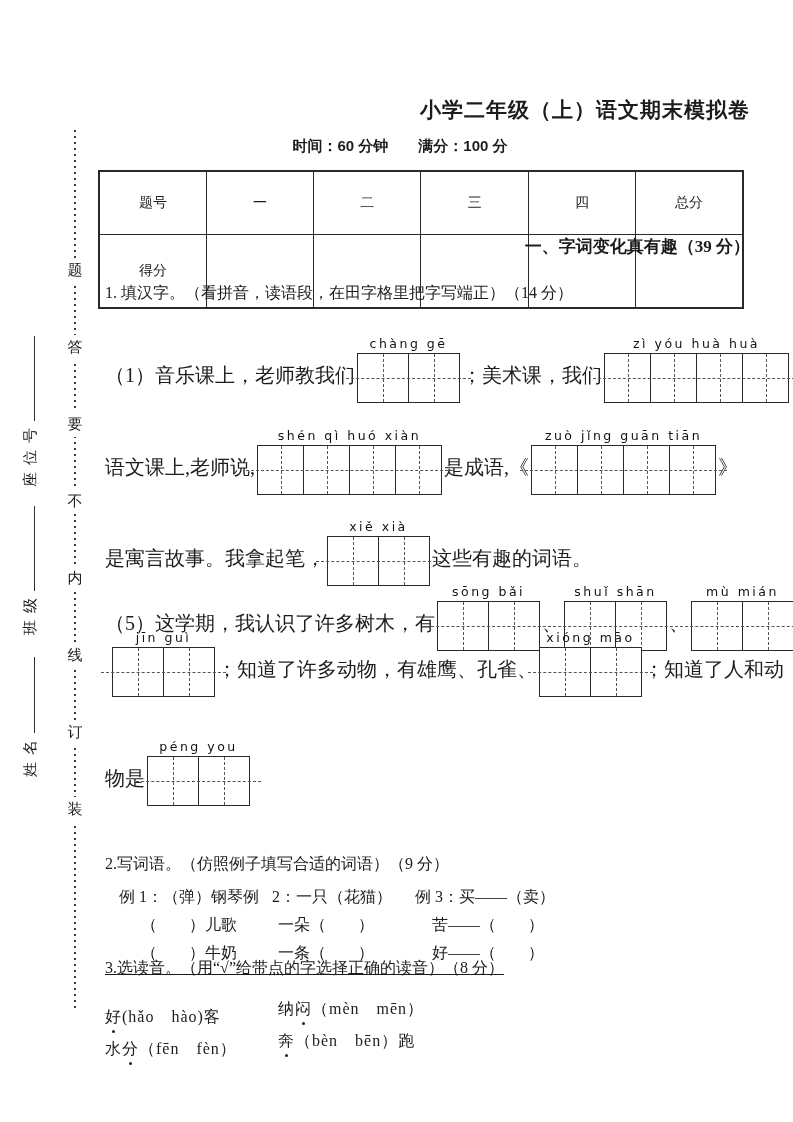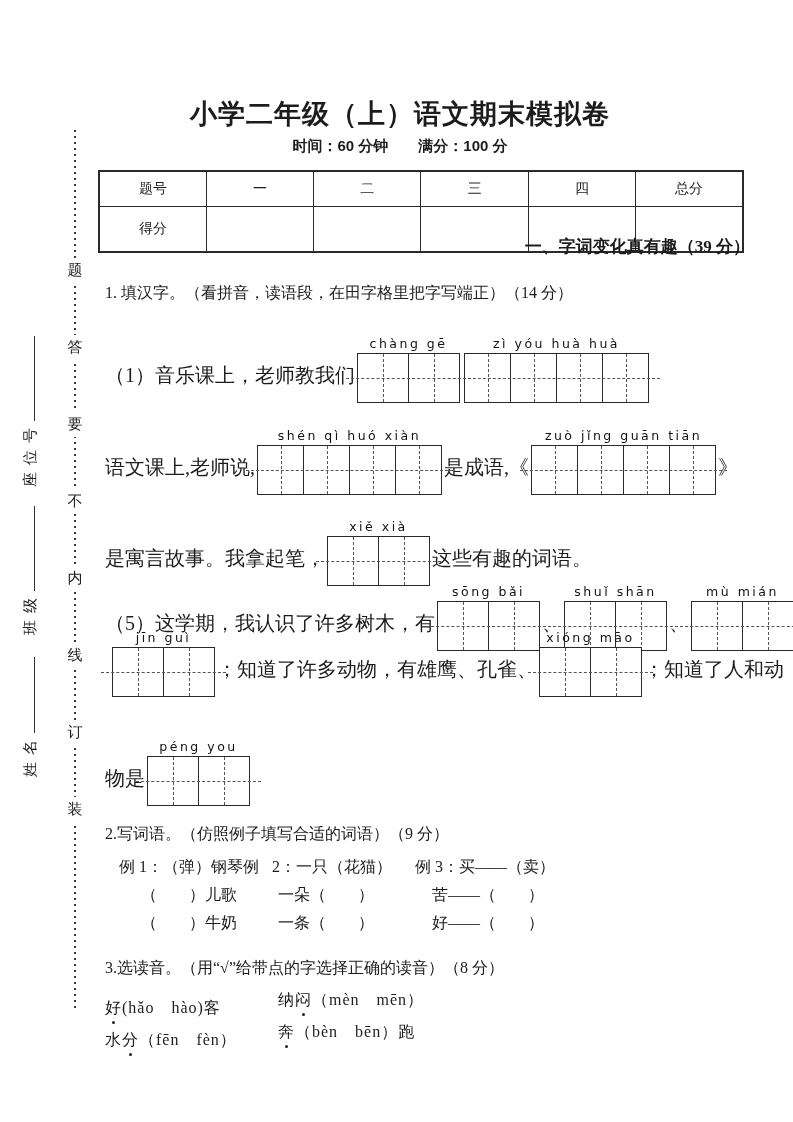--- a/index.html
+++ b/index.html
@@ -5,39 +5,39 @@
   html,body{margin:0;padding:0;}
   body{
     width:793px;height:1122px;background:#ffffff;position:relative;
     font-family:"Liberation Serif","DejaVu Serif",serif;color:#1c1c1c;
     overflow:hidden;
   }
   .abs{position:absolute;}
 
   
   .page-title{
-    left:50px;top:96px;width:700px;text-align:center;
+    left:50px;top:96px;width:700px;text-align:right;
     font-family:"Liberation Sans","DejaVu Sans",sans-serif;
-    font-weight:bold;font-size:27px;letter-spacing:1px;
+    font-weight:bold;font-size:21px;letter-spacing:1px;
   }
   .page-subtitle{
     left:50px;top:137px;width:700px;text-align:center;
     font-family:"Liberation Sans","DejaVu Sans",sans-serif;
     font-weight:bold;font-size:15px;
   }
 
   
   table.score{
     position:absolute;left:98px;top:170px;width:646px;
     border-collapse:collapse;table-layout:fixed;
     border:2px solid #2a2a2a;font-size:14px;
   }
   table.score td{
     border:1px solid #2a2a2a;text-align:center;vertical-align:middle;
-    height:26px;padding:4px;
+    height:26px;padding:18px;
   }
   table.score tr.score-row td{height:36px;}
 
   
   .section-heading{
     left:50px;top:235px;width:700px;text-align:right;
     font-weight:bold;font-size:17px;
   }
   .prompt{font-size:16px;}
   .q1-prompt{left:105px;top:283px;width:645px;}
@@ -67,33 +67,33 @@
     content:"";position:absolute;left:50%;top:0;bottom:0;
     border-left:1px dashed #555;
   }
   .c4 .cell{width:45px;}
   .hline{
     position:absolute;top:50%;left:-12px;right:-12px;
     border-top:1px dashed #555;z-index:2;
   }
 
   
-  .q2{left:105px;top:824px;width:648px;font-size:16px;}
+  .q2{left:105px;top:854px;width:648px;font-size:16px;}
   .q2 .q2-title{margin-bottom:8px;}
   .q2-row{display:flex;height:28px;align-items:center;white-space:pre;}
   .q2-row .c1{width:167px;padding-left:14px;box-sizing:border-box;}
   .q2-row .c2{width:143px;}
   .q2-row .c3{flex:1;}
   .q2-row.indent .c1{padding-left:36px;}
   .q2-row.indent .c2{padding-left:6px;box-sizing:border-box;}
   .q2-row.indent .c3{padding-left:17px;box-sizing:border-box;}
 
   
   .q3{left:105px;top:958px;width:648px;font-size:16px;}
-  .q3 .q3-title{margin-bottom:5px;}
+  .q3 .q3-title{margin-bottom:14px;text-decoration:underline;}
   .q3-row{display:flex;height:32px;align-items:center;white-space:pre;letter-spacing:1px;}
   .q3-item:first-child{width:173px;margin-top:16px;}
   .dc{position:relative;display:inline-block;}
   .dc:empty{display:none;}
   .dc::after{
     content:"";position:absolute;left:50%;margin-left:-1.5px;bottom:-5px;
     width:3px;height:3px;border-radius:50%;background:#222;
   }
 
   
@@ -175,20 +175,21 @@
 <div class="line line1">
   <span class="txt">（1）音乐课上，老师教我们</span>
   <span class="tzg">
     <span class="py">chàng gē</span>
     <span class="cells">
       <span class="cell"></span>
         <span class="cell"></span>
       <i class="hline"></i>
     </span>
   </span>
+  <span class="txt">；美术课，我们</span>
   <span class="tzg">
     <span class="py">zì yóu huà huà</span>
     <span class="cells c4">
       <span class="cell"></span>
         <span class="cell"></span>
         <span class="cell"></span>
         <span class="cell"></span>
       <i class="hline"></i>
     </span>
   </span>

